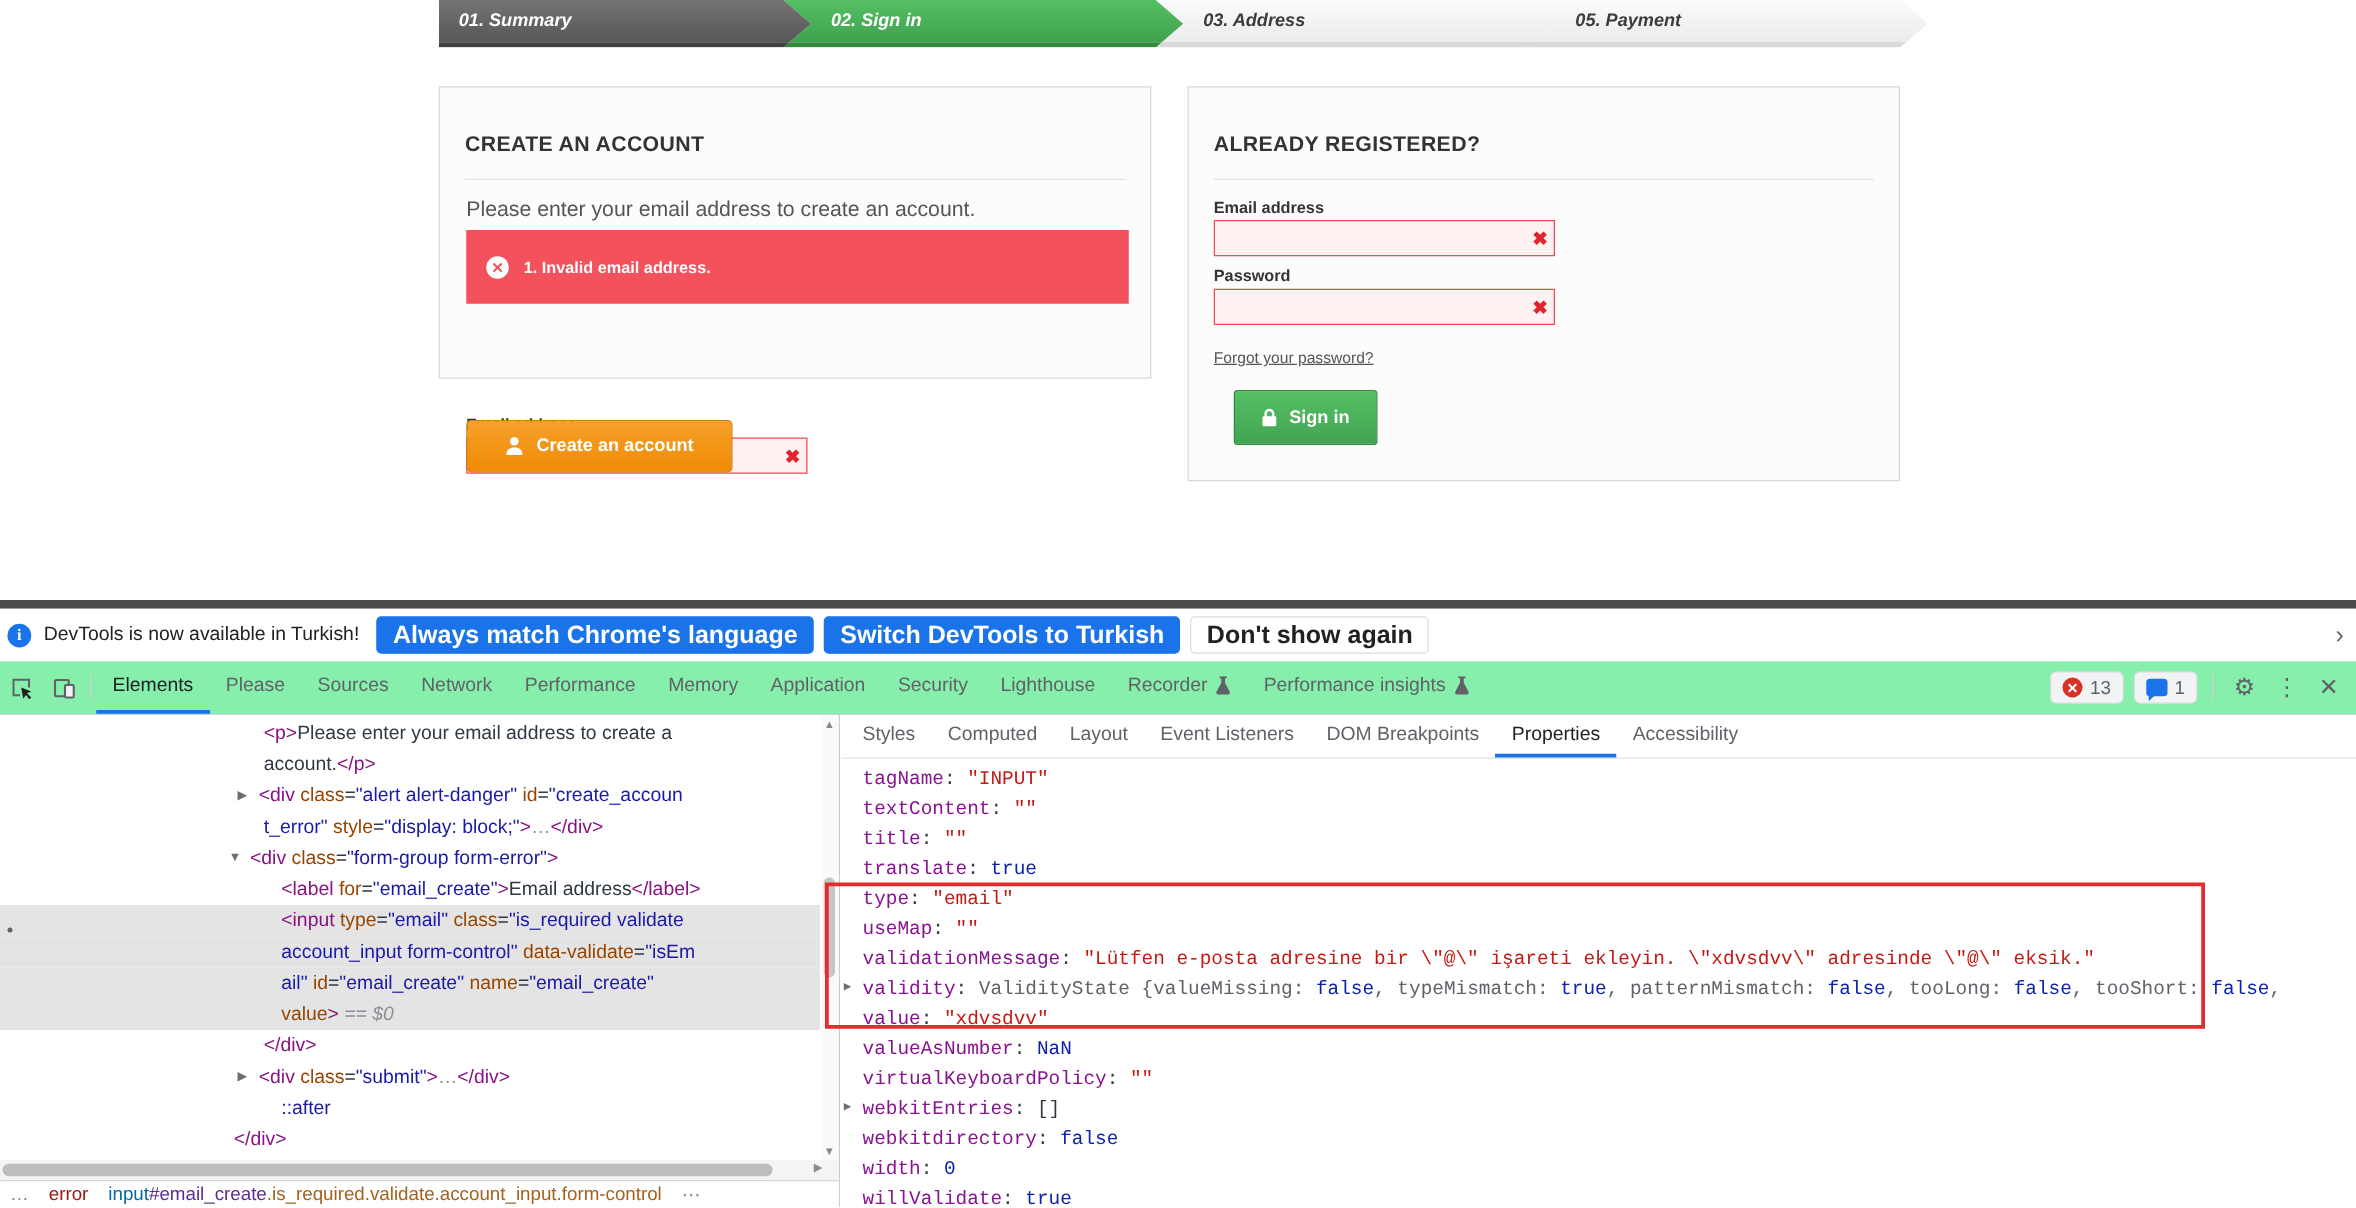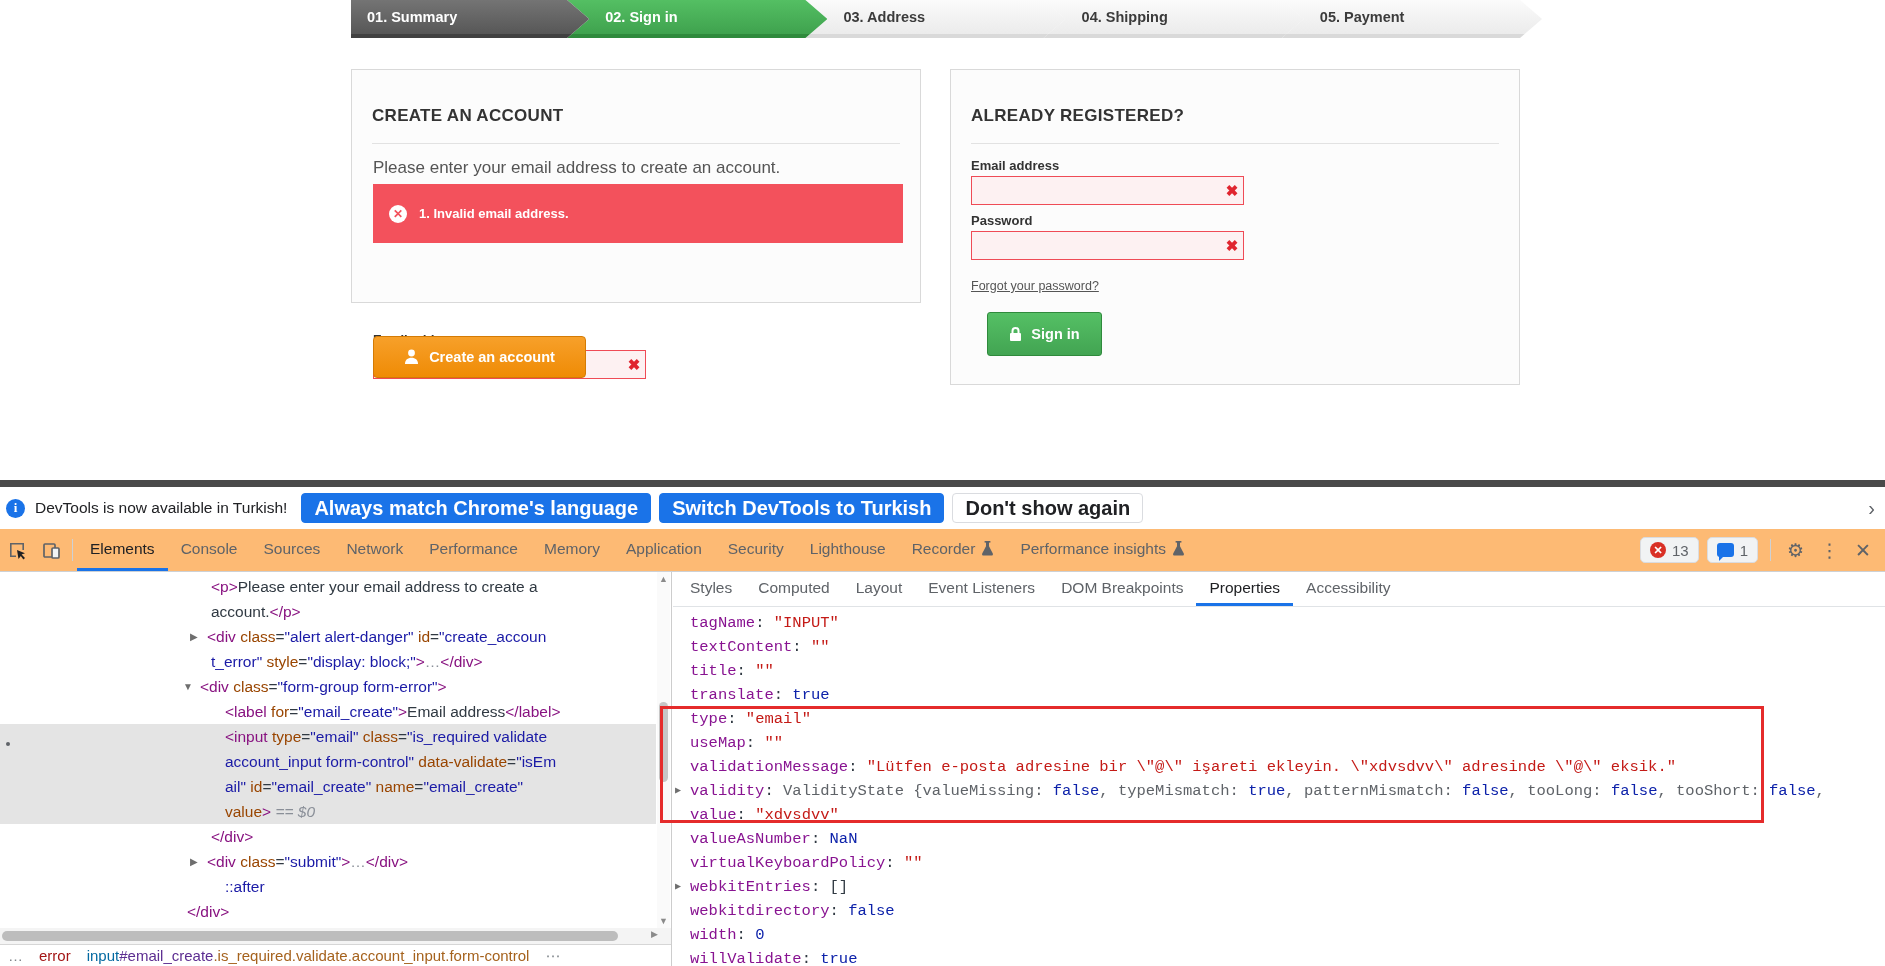--- a/index.html
+++ b/index.html
@@ -1,21 +1,21 @@
 <!DOCTYPE html>
 <html><head>
 <meta charset="utf-8">
 <style>
   * { margin:0; padding:0; box-sizing:border-box; }
   html,body { background:#fff; }
   #root { position:relative; width:1885px; height:966px; background:#fff; overflow:hidden;
           font-family:"Liberation Sans", sans-serif; }
 
   
-  .stepbar { position:absolute; left:351px; top:0; width:1169px; height:38px; display:flex; }
+  .stepbar { position:absolute; left:351px; top:0; width:1169px; height:38px; display:flex;font-style:italic; }
   .step { position:relative; flex:1 1 0; height:38px; display:flex; align-items:center;
           font-size:14.5px; font-weight:bold; padding-left:38px; margin-right:-22px;
           clip-path:polygon(0 0, calc(100% - 22px) 0, 100% 50%, calc(100% - 22px) 100%, 0 100%, 22px 50%);
           filter:drop-shadow(0 0 1px #c9c9c9); }
   .step.first { clip-path:polygon(0 0, calc(100% - 22px) 0, 100% 50%, calc(100% - 22px) 100%, 0 100%); padding-left:16px; }
   .step.done    { background:linear-gradient(#747474,#575757); color:#fff; border-bottom:4px solid #414141; z-index:5; }
   .step.current { background:linear-gradient(#54bf63,#3fa24e); color:#fff; border-bottom:4px solid #2f8a3c; z-index:4; }
   .step.todo    { background:linear-gradient(#fbfbfb,#ebebeb); color:#3b3b3b; border-bottom:4px solid #d9d9d9; }
   .step.z3{z-index:3}.step.z2{z-index:2}.step.z1{z-index:1}
 
@@ -55,21 +55,21 @@
   #infobar .icirc { width:19px; height:19px; border-radius:50%; background:#1a73e8; color:#fff;
                     font-size:13px; font-weight:bold; font-family:"Liberation Serif",serif;
                     display:flex; align-items:center; justify-content:center; flex:0 0 auto; }
   #infobar .msg { font-size:15.5px; color:#202124; margin-right:4px; }
   .ibtn { height:30px; padding:0 12px; border-radius:4px; font-size:20px; font-weight:bold;
           display:flex; align-items:center; cursor:pointer; }
   .ibtn.blue { background:#1a73e8; color:#fff; border:1px solid #1a73e8; }
   .ibtn.plain { background:#fff; color:#202124; border:1px solid #dadce0; }
   #infobar .chev { margin-left:auto; color:#5f6368; font-size:20px; }
 
-  #dt-toolbar { position:absolute; left:0; top:529px; width:1885px; height:43px; background:#fdba74;
+  #dt-toolbar { position:absolute; left:0; top:529px; width:1885px; height:43px; background:#86efac;
                 border-bottom:1px solid #cdd1d5; display:flex; align-items:center; }
   .tbicon { width:34px; height:30px; display:flex; align-items:center; justify-content:center;
             color:#5f6368; cursor:pointer; flex:0 0 auto; }
   .vsep { width:1px; height:22px; background:#cdd1d5; margin:0 4px; flex:0 0 auto; }
   .tabs { display:flex; height:100%; align-items:stretch; }
   .tab { display:flex; align-items:center; gap:6px; padding:0 13px; font-size:15.5px; color:#5f6368;
          cursor:pointer; border-bottom:3px solid transparent; white-space:nowrap; }
   .tab.sel { color:#202124; border-bottom-color:#1a73e8; }
   .flask { width:13px; height:15px; fill:#5f6368; }
   #tb-right { margin-left:auto; display:flex; align-items:center; gap:8px; padding-right:10px; }
@@ -125,21 +125,20 @@
 </style>
 </head>
 <body>
 
 <div id="root">
 
   <div class="stepbar">
       <div class="step done first ">01. Summary</div>
       <div class="step current ">02. Sign in</div>
       <div class="step todo z3">03. Address</div>
-      <div class="step todo z2">04. Shipping</div>
       <div class="step todo z1">05. Payment</div>
     </div>
 
   <div class="panel" id="panel-create">
     <h2>CREATE AN ACCOUNT</h2>
     <div class="rule"></div>
     <div class="desc">Please enter your email address to create an account.</div>
     <div class="alert">
       <span class="xcirc">✕</span>
       <span>1. Invalid email address.</span>
@@ -200,21 +199,21 @@
           <rect x="2" y="3" width="11" height="13" rx="1" fill="none" stroke="#5f6368" stroke-width="1.7"></rect>
           <rect x="10" y="7" width="7" height="10" rx="1" fill="#f1f3f4" stroke="#5f6368" stroke-width="1.7"></rect>
         </svg>
     </span>
     <span class="vsep"></span>
     <div class="tabs" id="main-tabs">
         <div class="tab sel">
           <span>Elements</span>
         </div>
         <div class="tab">
-          <span>Console</span>
+          <span>Please</span>
         </div>
         <div class="tab">
           <span>Sources</span>
         </div>
         <div class="tab">
           <span>Network</span>
         </div>
         <div class="tab">
           <span>Performance</span>
         </div>

